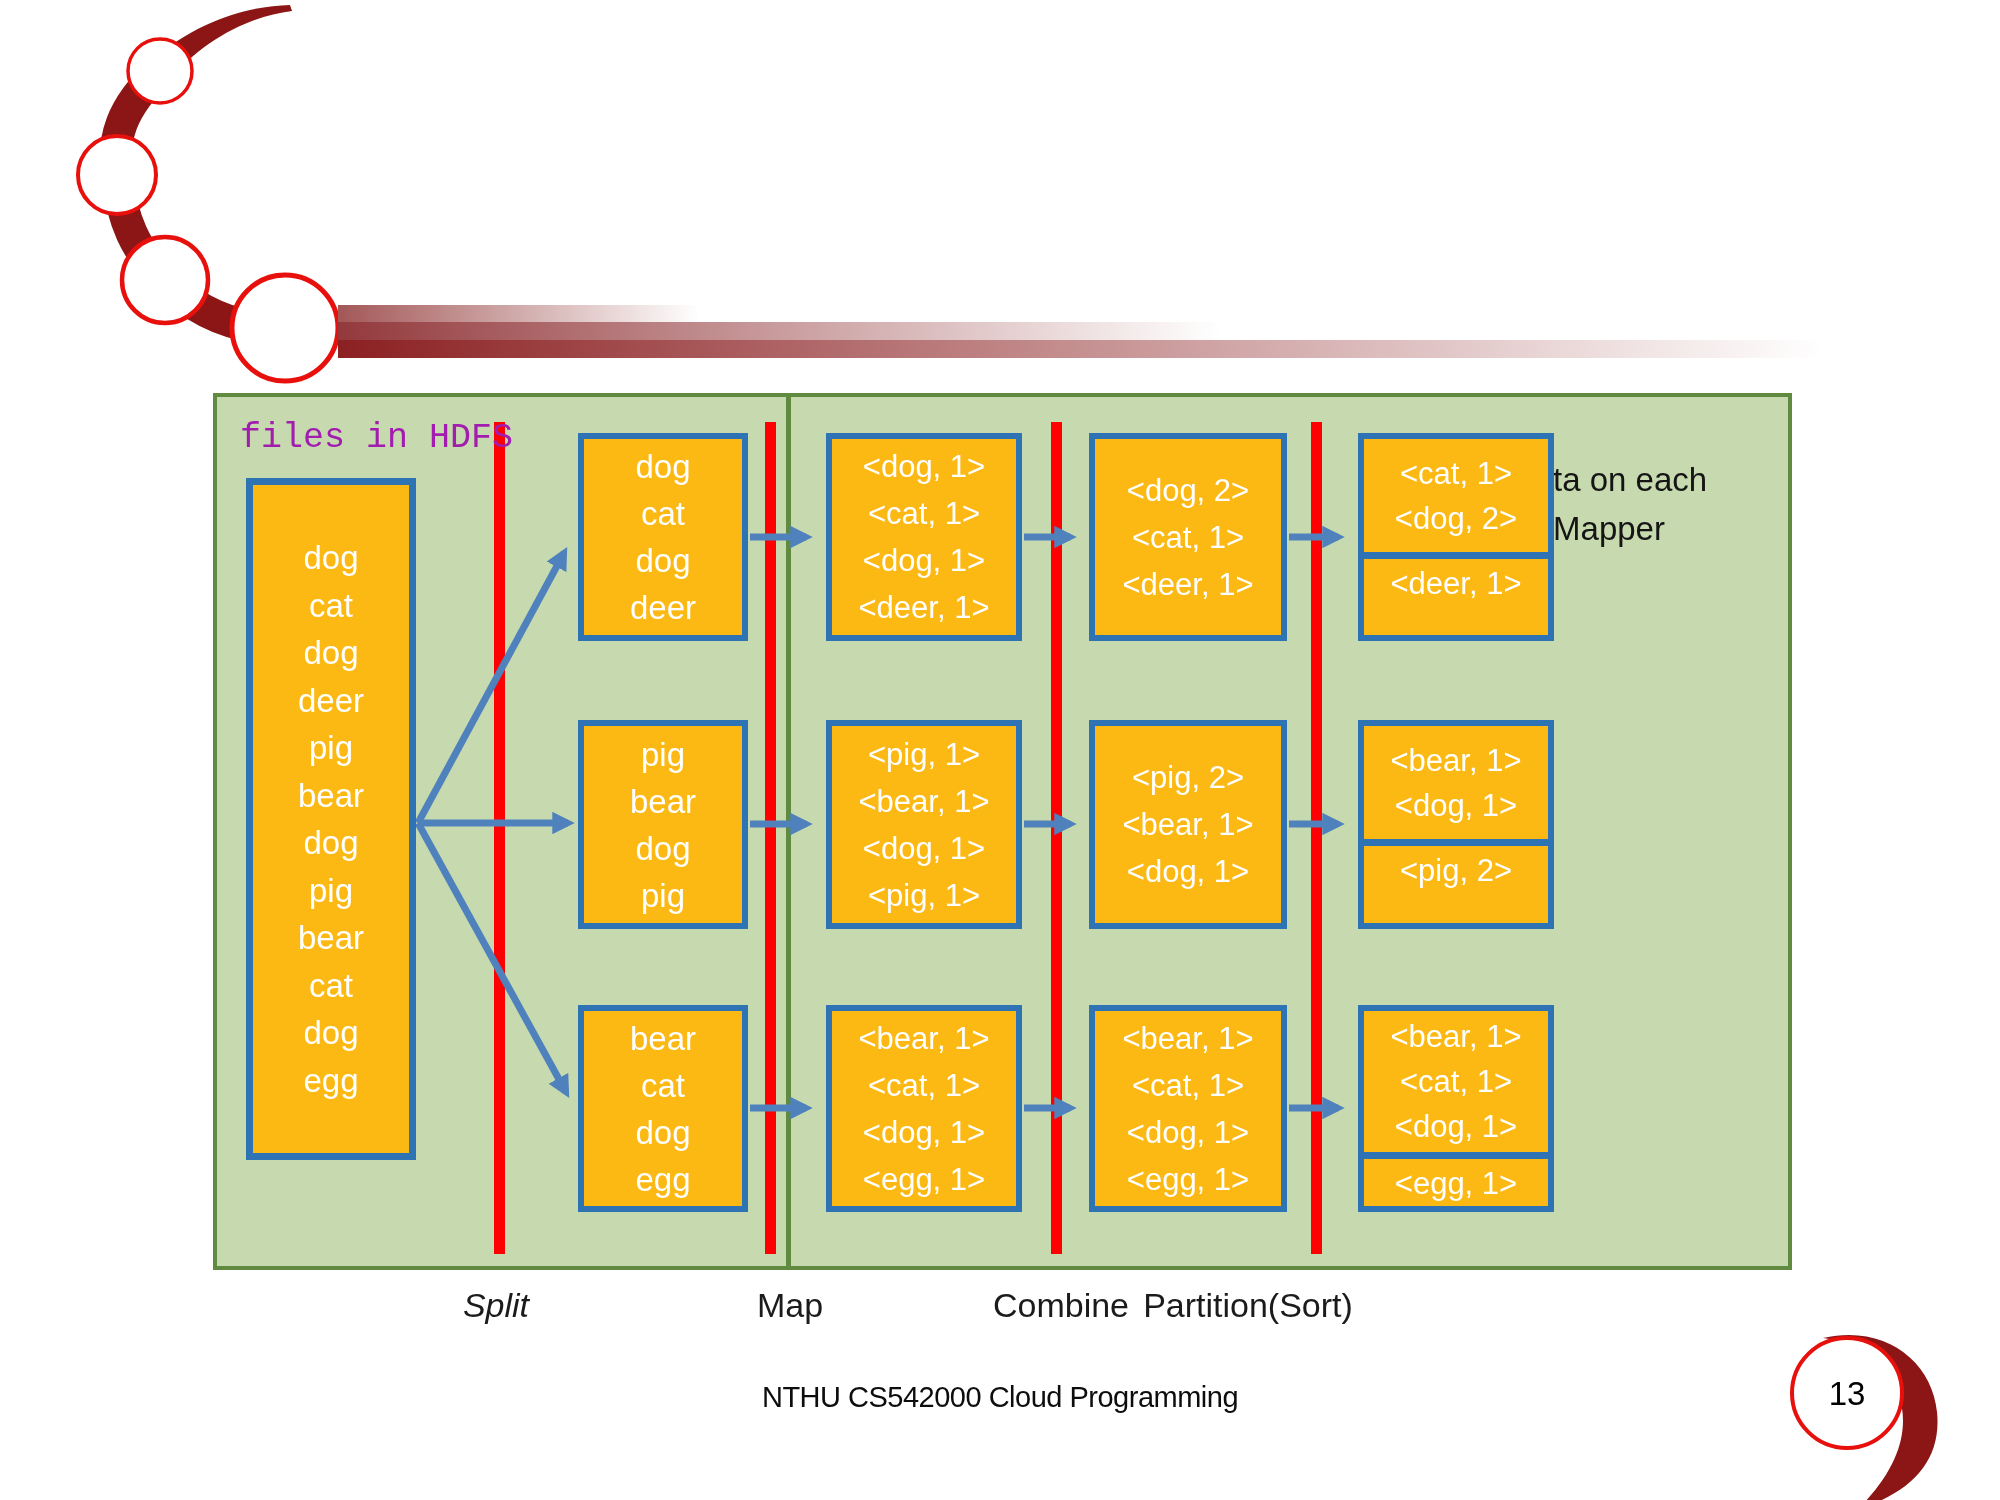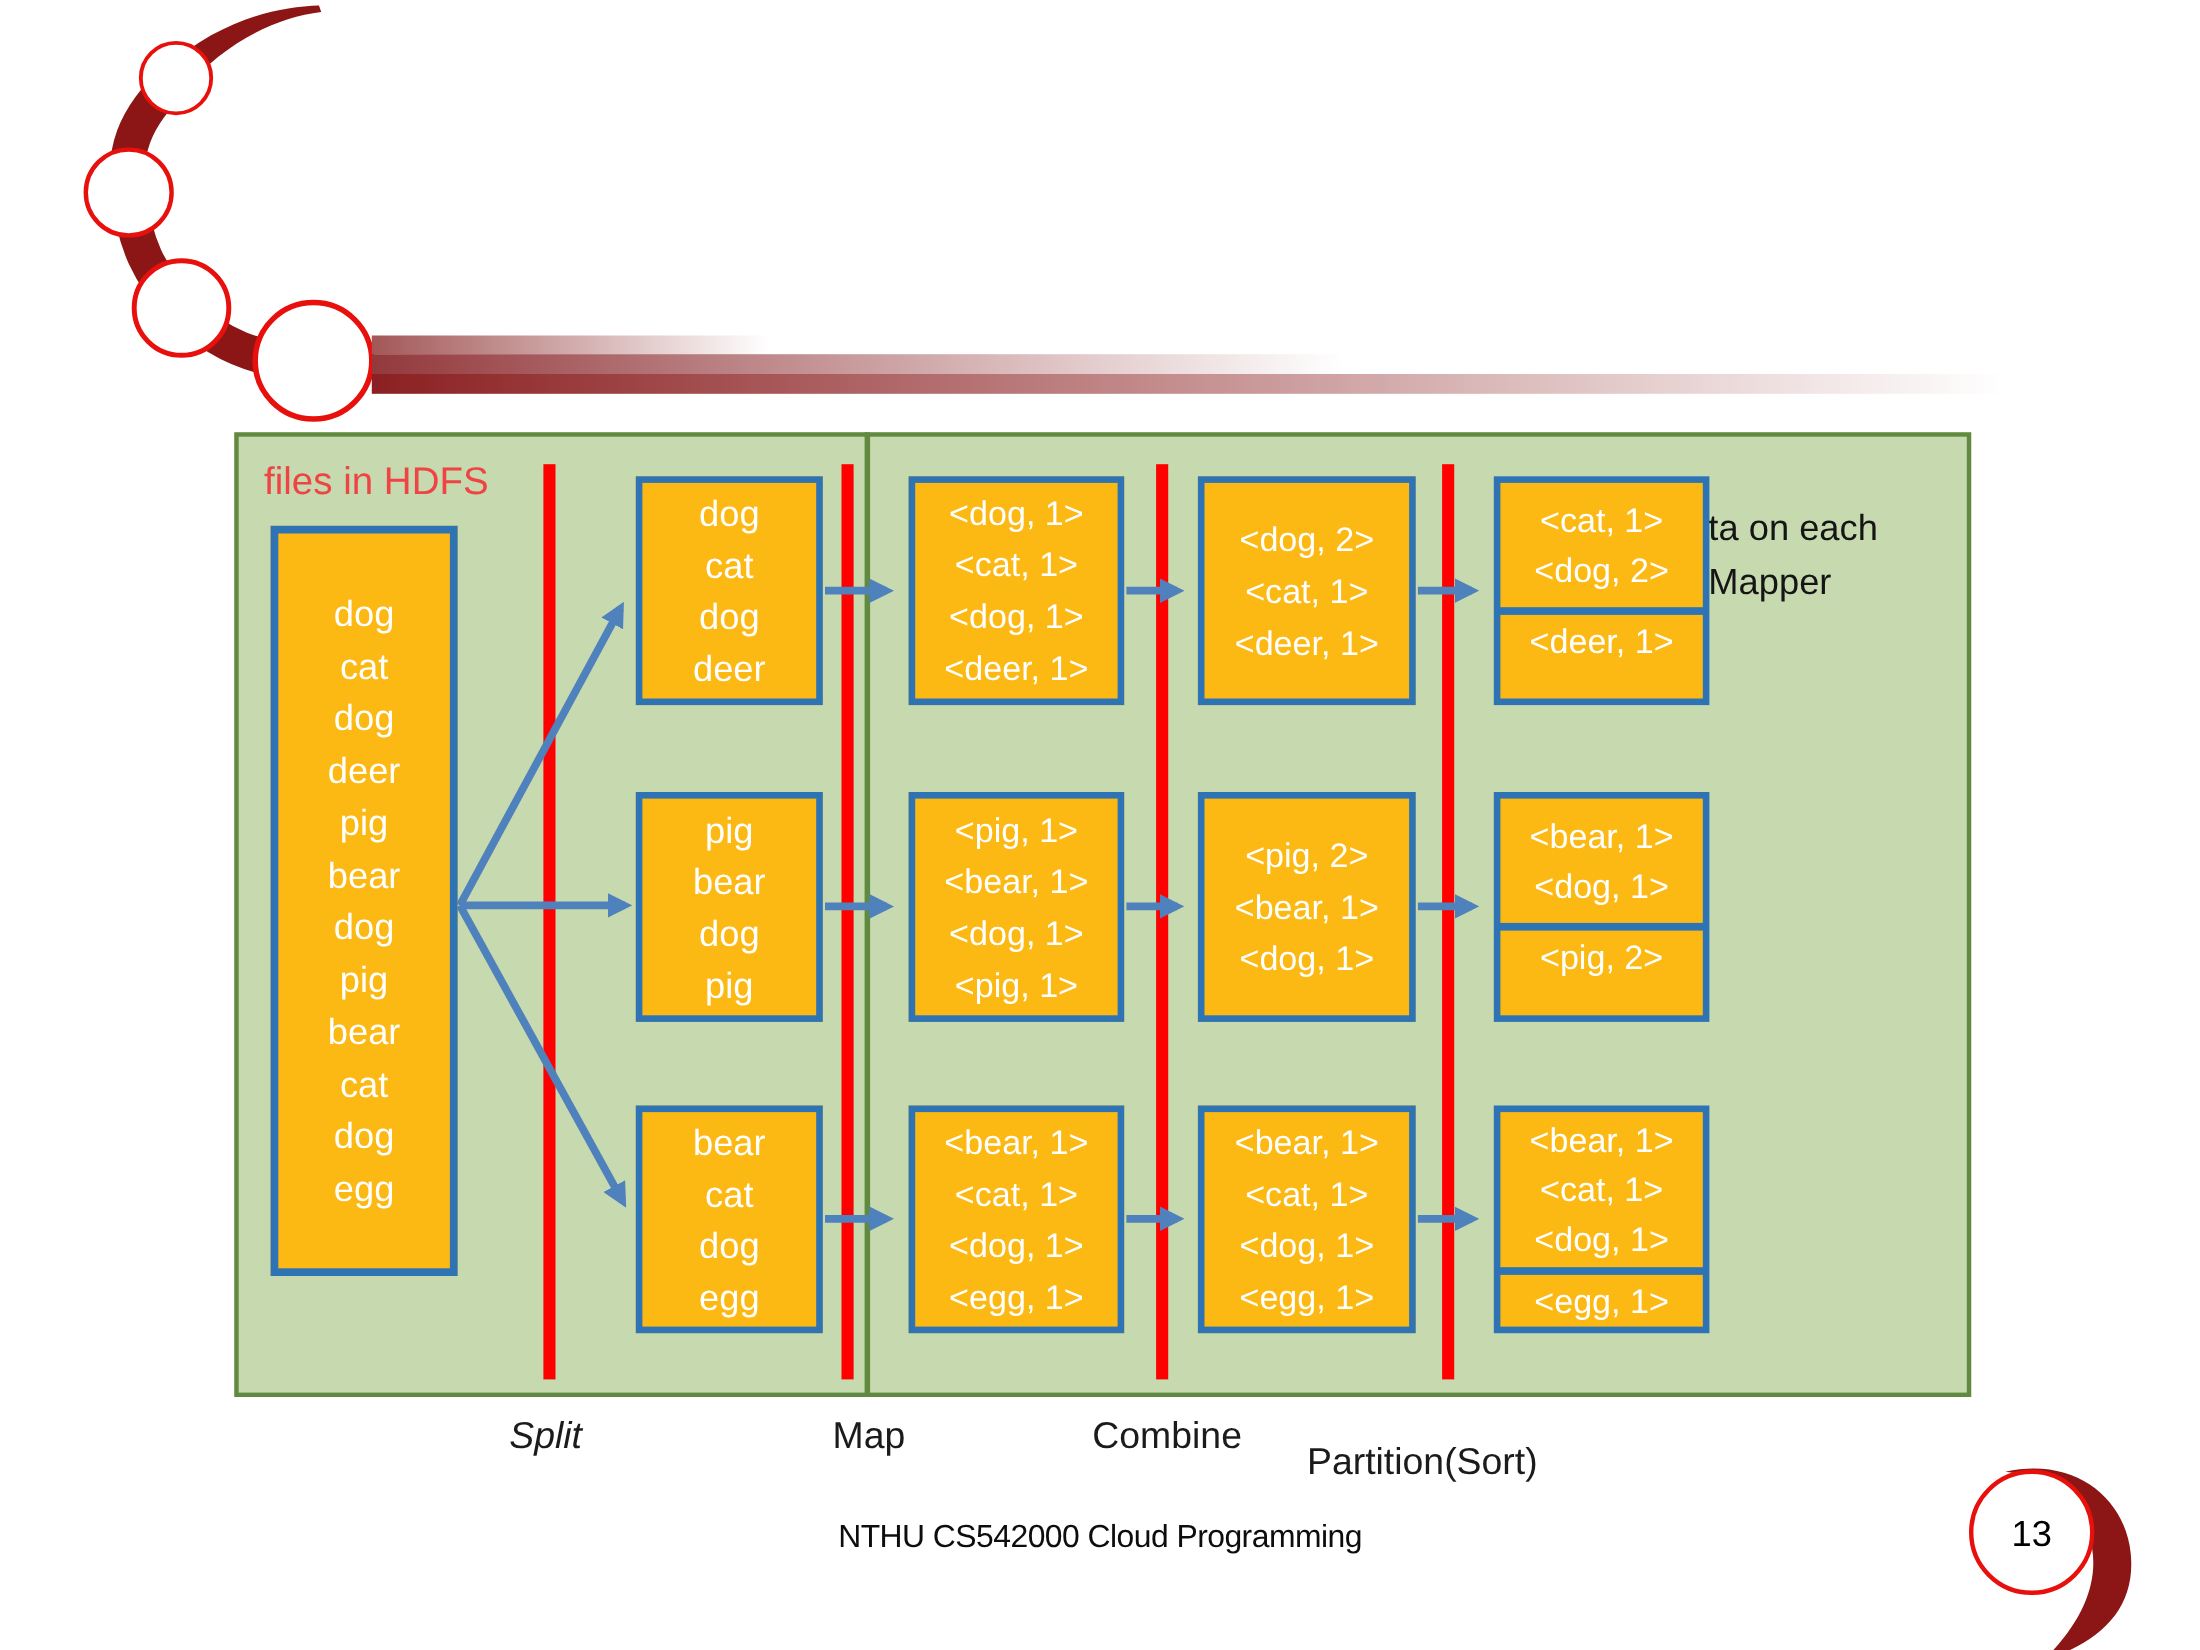--- a/index.html
+++ b/index.html
@@ -18,21 +18,21 @@
   
   .panel {
     position:absolute; left:213px; top:393px; width:1579px; height:877px;
     box-sizing:border-box; border:4px solid var(--panel-border,#5f8a3f);
     background:var(--panel-fill,#c7d9ae); z-index:0;
   }
   .panel-divider {
     position:absolute; left:786px; top:393px; width:5px; height:877px;
     background:var(--panel-border,#5f8a3f); z-index:2;
   }
-  .hdfs-label { position:absolute; left:240px; top:418px; font-size:35px; color:#ef4444; z-index:3; }
+  .hdfs-label { position:absolute; left:240px; top:418px; font-size:35px; color:#a21caf; z-index:3;font-family:Liberation Mono, monospace; }
   .mapper-note { position:absolute; left:1493px; top:455px; width:232px; text-align:center;
                  font-size:33px; line-height:49px; color:#151515; z-index:3; }
 
   .stage-line { position:absolute; width:11px; top:422px; height:832px;
                 background:var(--stage-line,#fe0000); z-index:2; }
   .sl1 { left:494px; } .sl2 { left:765px; } .sl3 { left:1051px; } .sl4 { left:1311px; }
 
   .arrows { position:absolute; left:0; top:0; z-index:3; pointer-events:none; }
 
   
@@ -62,21 +62,21 @@
   }
   .p-section { background:var(--box-fill,#fcb813); color:#fff; font-size:31px; line-height:45px;
                display:flex; flex-direction:column; align-items:center; text-align:center; }
   .p-top    { justify-content:center; }
   .p-bottom { flex:1; justify-content:flex-start; padding-top:2px; }
   .p1 .p-top { height:113px; } .p2 .p-top { height:113px; } .p3 .p-top { height:141px; }
 
   
   .stage-label { position:absolute; top:1286px; transform:translateX(-50%);
                  font-size:34px; color:#1b1b1b; white-space:nowrap; }
-  .lbl-split{left:496px;font-style:italic;} .lbl-map{left:790px;} .lbl-combine{left:1061px;} .lbl-partition{left:1293px;margin-top:24px;}
+  .lbl-split{left:496px;font-style:italic;} .lbl-map{left:790px;} .lbl-combine{left:1061px;} .lbl-partition{left:1248px;}
   .footer { position:absolute; left:1000px; top:1381px; transform:translateX(-50%);
             font-size:29px; letter-spacing:-0.5px; color:#0d0d0d; white-space:nowrap; }
 </style>
 </head>
 <body>
 
 <div class="slide">
 
   <svg class="corner-svg" style="left:0;top:0;" width="400" height="400" viewBox="0 0 400 400">
     <path d="M 150,62 C 200,18 252,6 290,5 L 292,11 C 250,16 202,40 168,82 Z" fill="#8c1515"></path>

